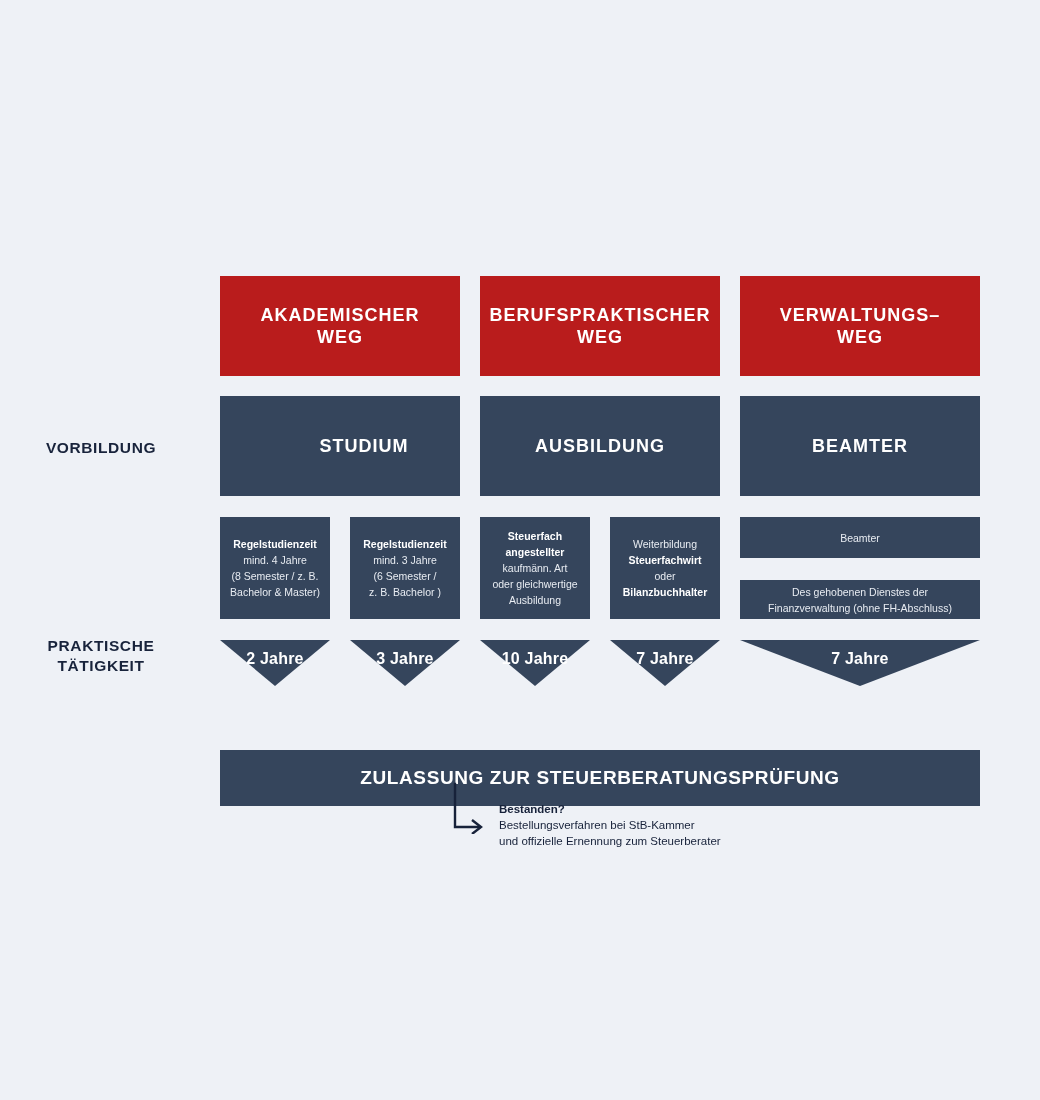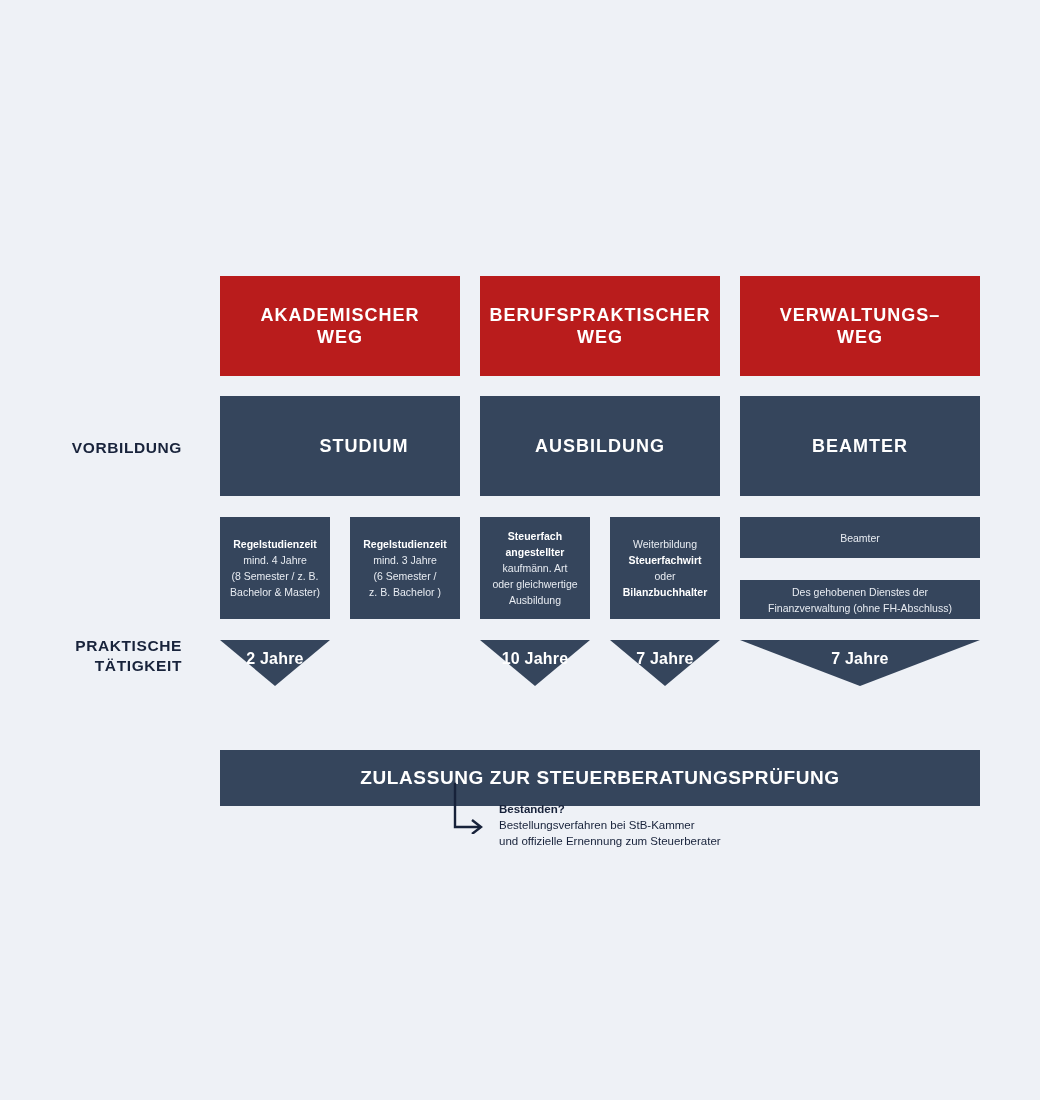--- a/index.html
+++ b/index.html
@@ -22,21 +22,21 @@
 
   
   .abs { position: absolute; box-sizing: border-box; }
 
   
   .axis-label {
     color: #18233b;
     font-size: 15.5px;
     font-weight: 700;
     letter-spacing: 0.6px;
-    text-align: right;
+    text-align: center;
     line-height: 20px;
     white-space: pre-line;
   }
 
   
   .path-card {
     background: #b91c1c;
     color: #ffffff;
     display: flex;
     align-items: center;
@@ -186,20 +186,26 @@
       <span>Finanzverwaltung (ohne FH-Abschluss)</span>
     </div>
 
   <div class="arrow-wrap" style="left:220px; top:640px; width:110px; height:46px;">
     <svg width="110" height="46" viewBox="0 0 110 46" aria-hidden="true">
       <polygon points="0,0 110,0 55,46" fill="#35455c"></polygon>
     </svg>
     <span class="arrow-label">2 Jahre</span>
   </div>
 
+  <div class="arrow-wrap" style="left:350px; top:640px; width:110px; height:46px;">
+    <svg width="110" height="46" viewBox="0 0 110 46" aria-hidden="true">
+      <polygon points="0,0 110,0 55,46" fill="#35455c"></polygon>
+    </svg>
+    <span class="arrow-label">3 Jahre</span>
+  </div>
 
   <div class="arrow-wrap" style="left:480px; top:640px; width:110px; height:46px;">
     <svg width="110" height="46" viewBox="0 0 110 46" aria-hidden="true">
       <polygon points="0,0 110,0 55,46" fill="#35455c"></polygon>
     </svg>
     <span class="arrow-label">10 Jahre</span>
   </div>
 
   <div class="arrow-wrap" style="left:610px; top:640px; width:110px; height:46px;">
     <svg width="110" height="46" viewBox="0 0 110 46" aria-hidden="true">

